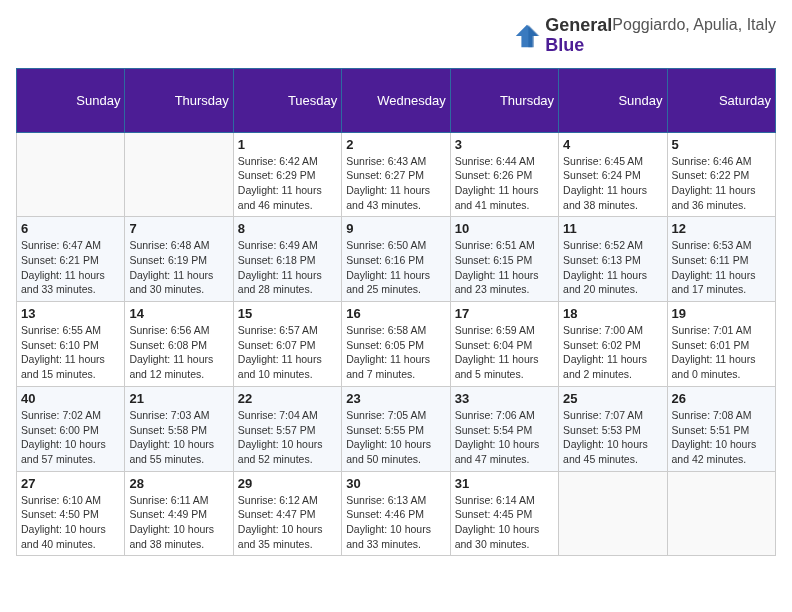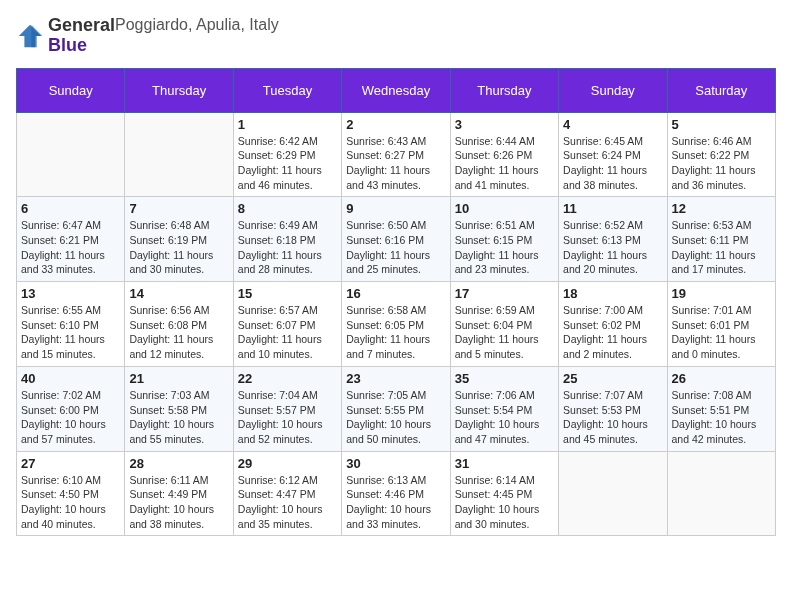--- a/index.html
+++ b/index.html
@@ -5,21 +5,21 @@
     * { box-sizing: border-box; margin: 0; padding: 0; }
     body {
       font-family: Arial, sans-serif;
       background: #fff;
       width: 792px;
       min-height: 612px;
       padding: 16px;
     }
     .header {
       display: flex;
-      justify-content: flex-start;
+      justify-content: flex-end;
       align-items: flex-start;
       margin-bottom: 12px;
     }
     .logo {
       display: flex;
       align-items: center;
       gap: 4px;
     }
     .logo-text {
       display: flex;
@@ -51,24 +51,24 @@
     .subtitle {
       font-size: 16px;
       color: #555;
     }
     table {
       width: 100%;
       border-collapse: collapse;
       font-size: 11px;
     }
     thead tr th {
-      background-color: #6d28d9;
+      background-color: #4c1d95;
       color: #fff;
-      padding: 14px 4px;
-      text-align: center;
+      padding: 24px 4px;
+      text-align: right;
       font-size: 13px;
       font-weight: normal;
       border: 1px solid #2d6aa0;
     }
     tbody tr td {
       vertical-align: top;
       border: 1px solid #ccc;
       padding: 4px;
       width: 14.28%;
       min-height: 80px;
@@ -220,21 +220,21 @@
         </td>
         <td>
           <span class="day-number">22</span>
           <div class="day-info">Sunrise: 7:04 AM<br>Sunset: 5:57 PM<br>Daylight: 10 hours and 52 minutes.</div>
         </td>
         <td>
           <span class="day-number">23</span>
           <div class="day-info">Sunrise: 7:05 AM<br>Sunset: 5:55 PM<br>Daylight: 10 hours and 50 minutes.</div>
         </td>
         <td>
-          <span class="day-number">35</span>
+          <span class="day-number">33</span>
           <div class="day-info">Sunrise: 7:06 AM<br>Sunset: 5:54 PM<br>Daylight: 10 hours and 47 minutes.</div>
         </td>
         <td>
           <span class="day-number">25</span>
           <div class="day-info">Sunrise: 7:07 AM<br>Sunset: 5:53 PM<br>Daylight: 10 hours and 45 minutes.</div>
         </td>
         <td>
           <span class="day-number">26</span>
           <div class="day-info">Sunrise: 7:08 AM<br>Sunset: 5:51 PM<br>Daylight: 10 hours and 42 minutes.</div>
         </td>

